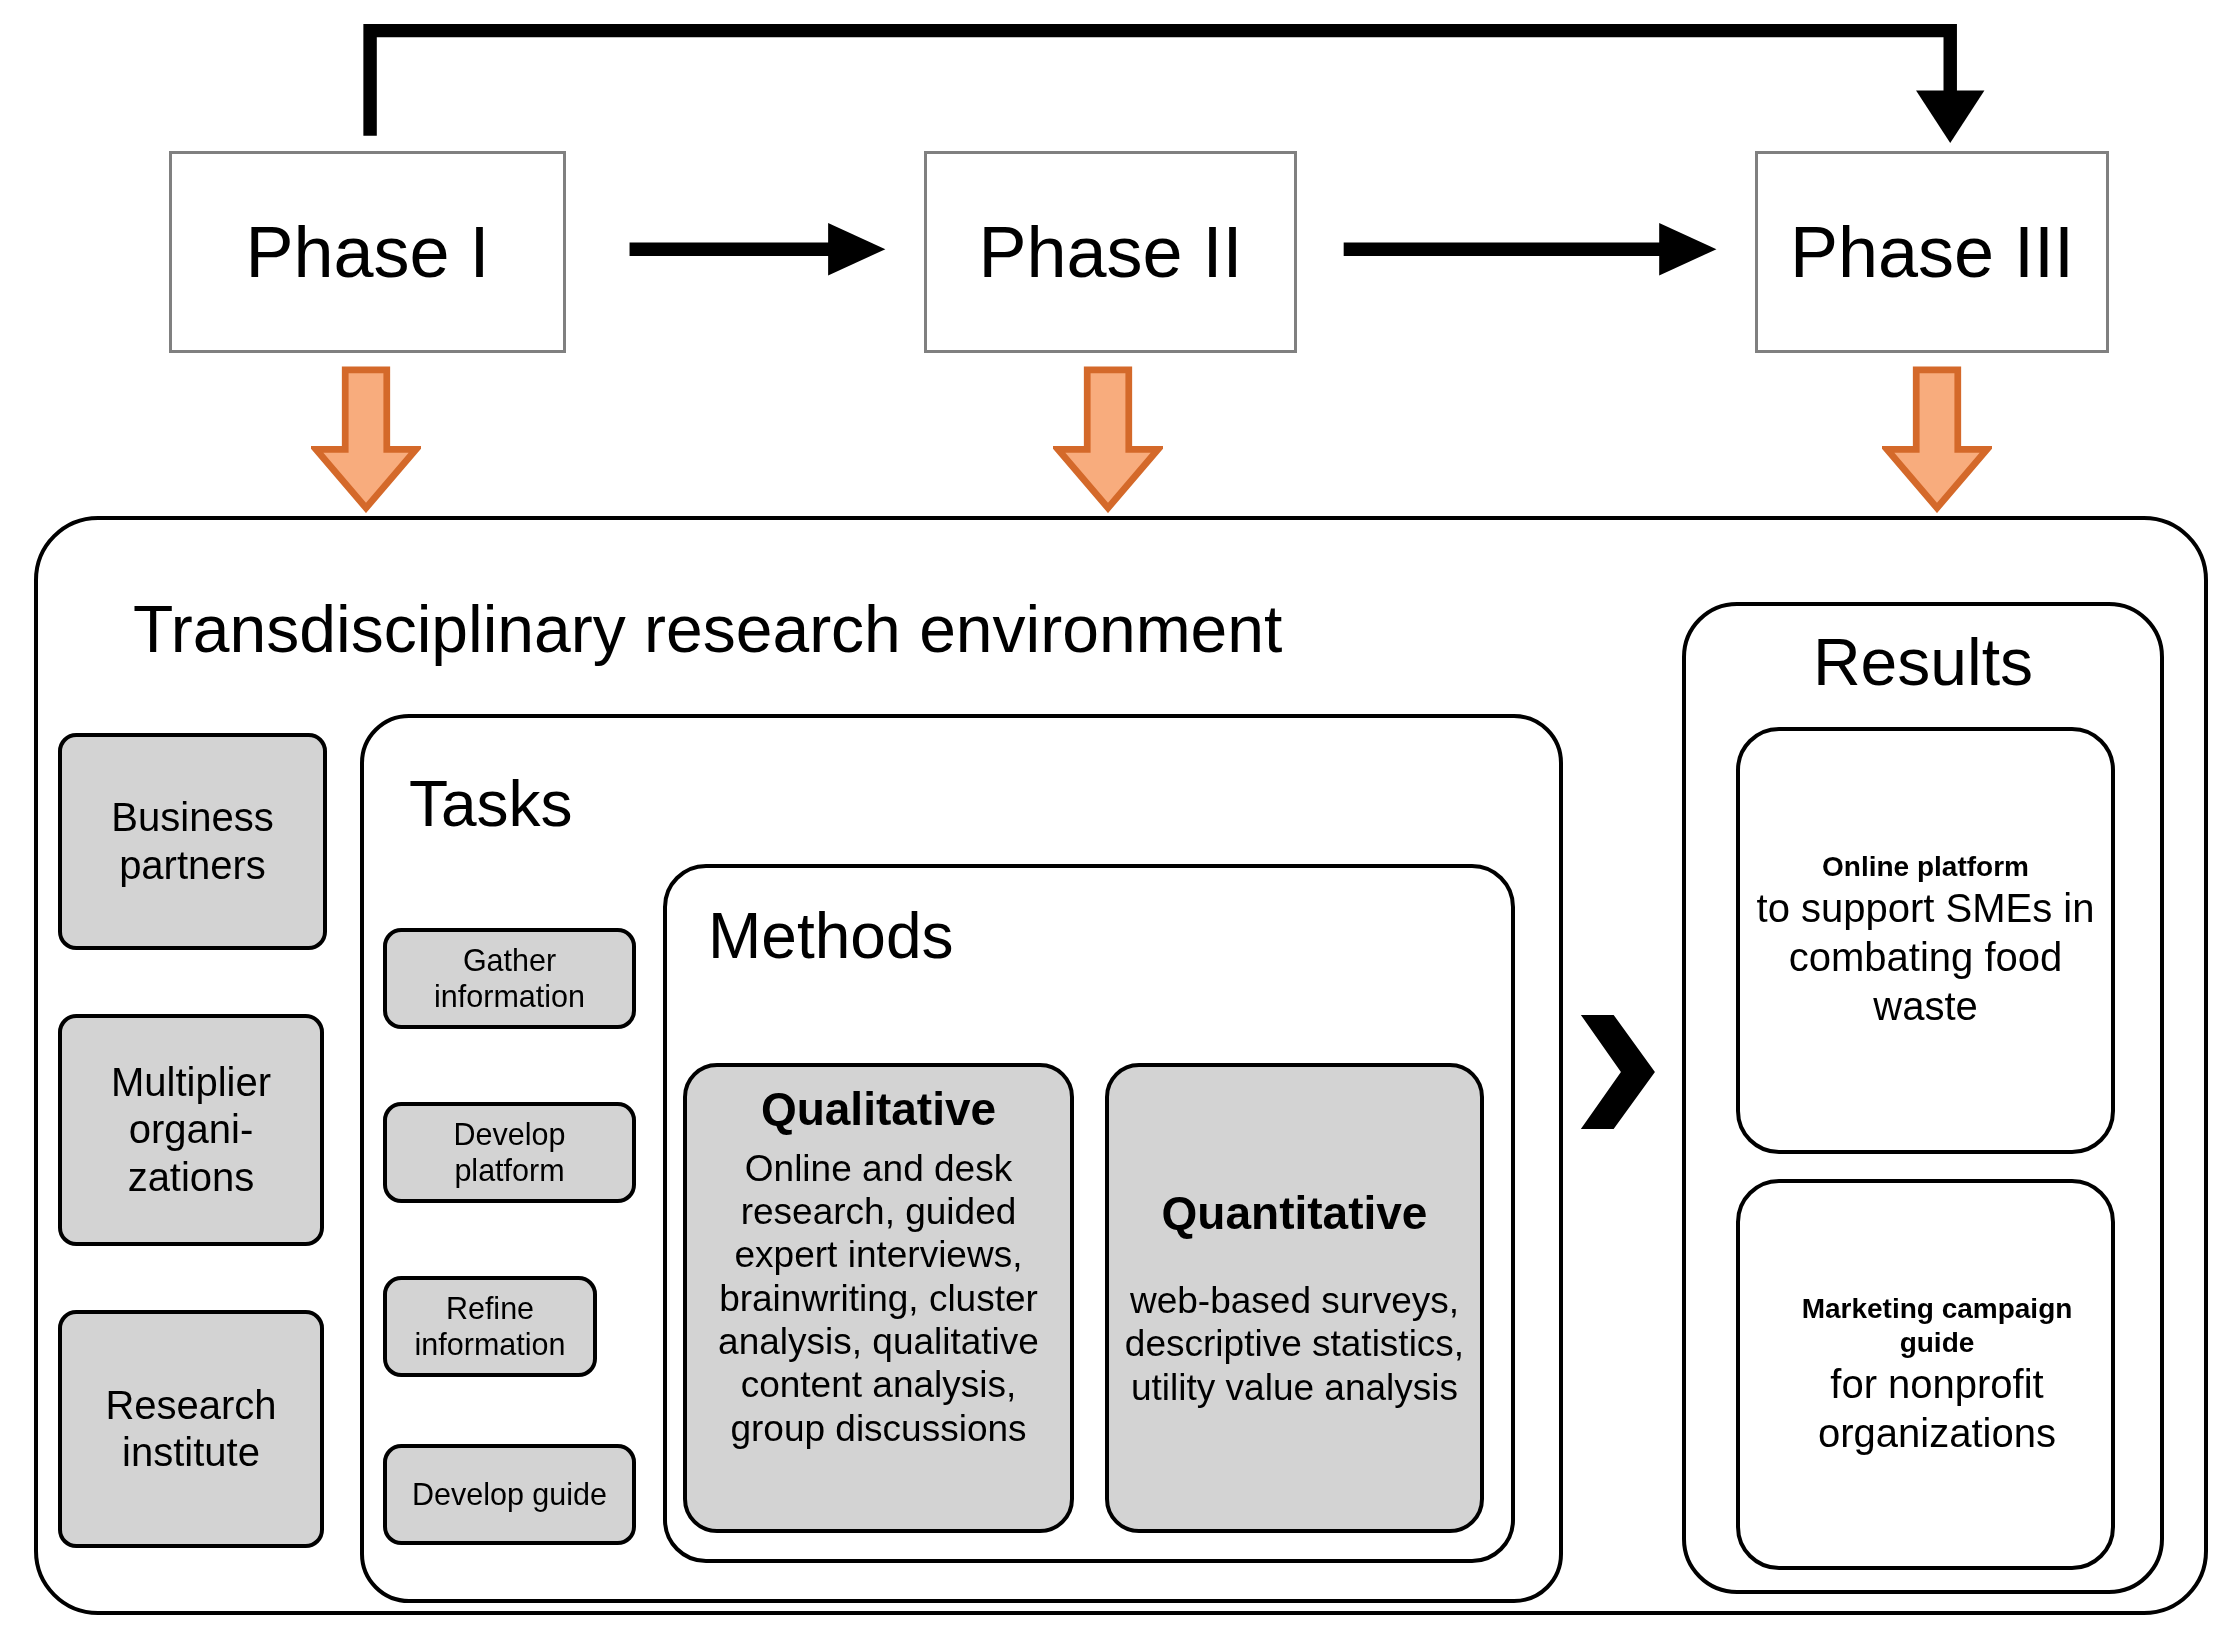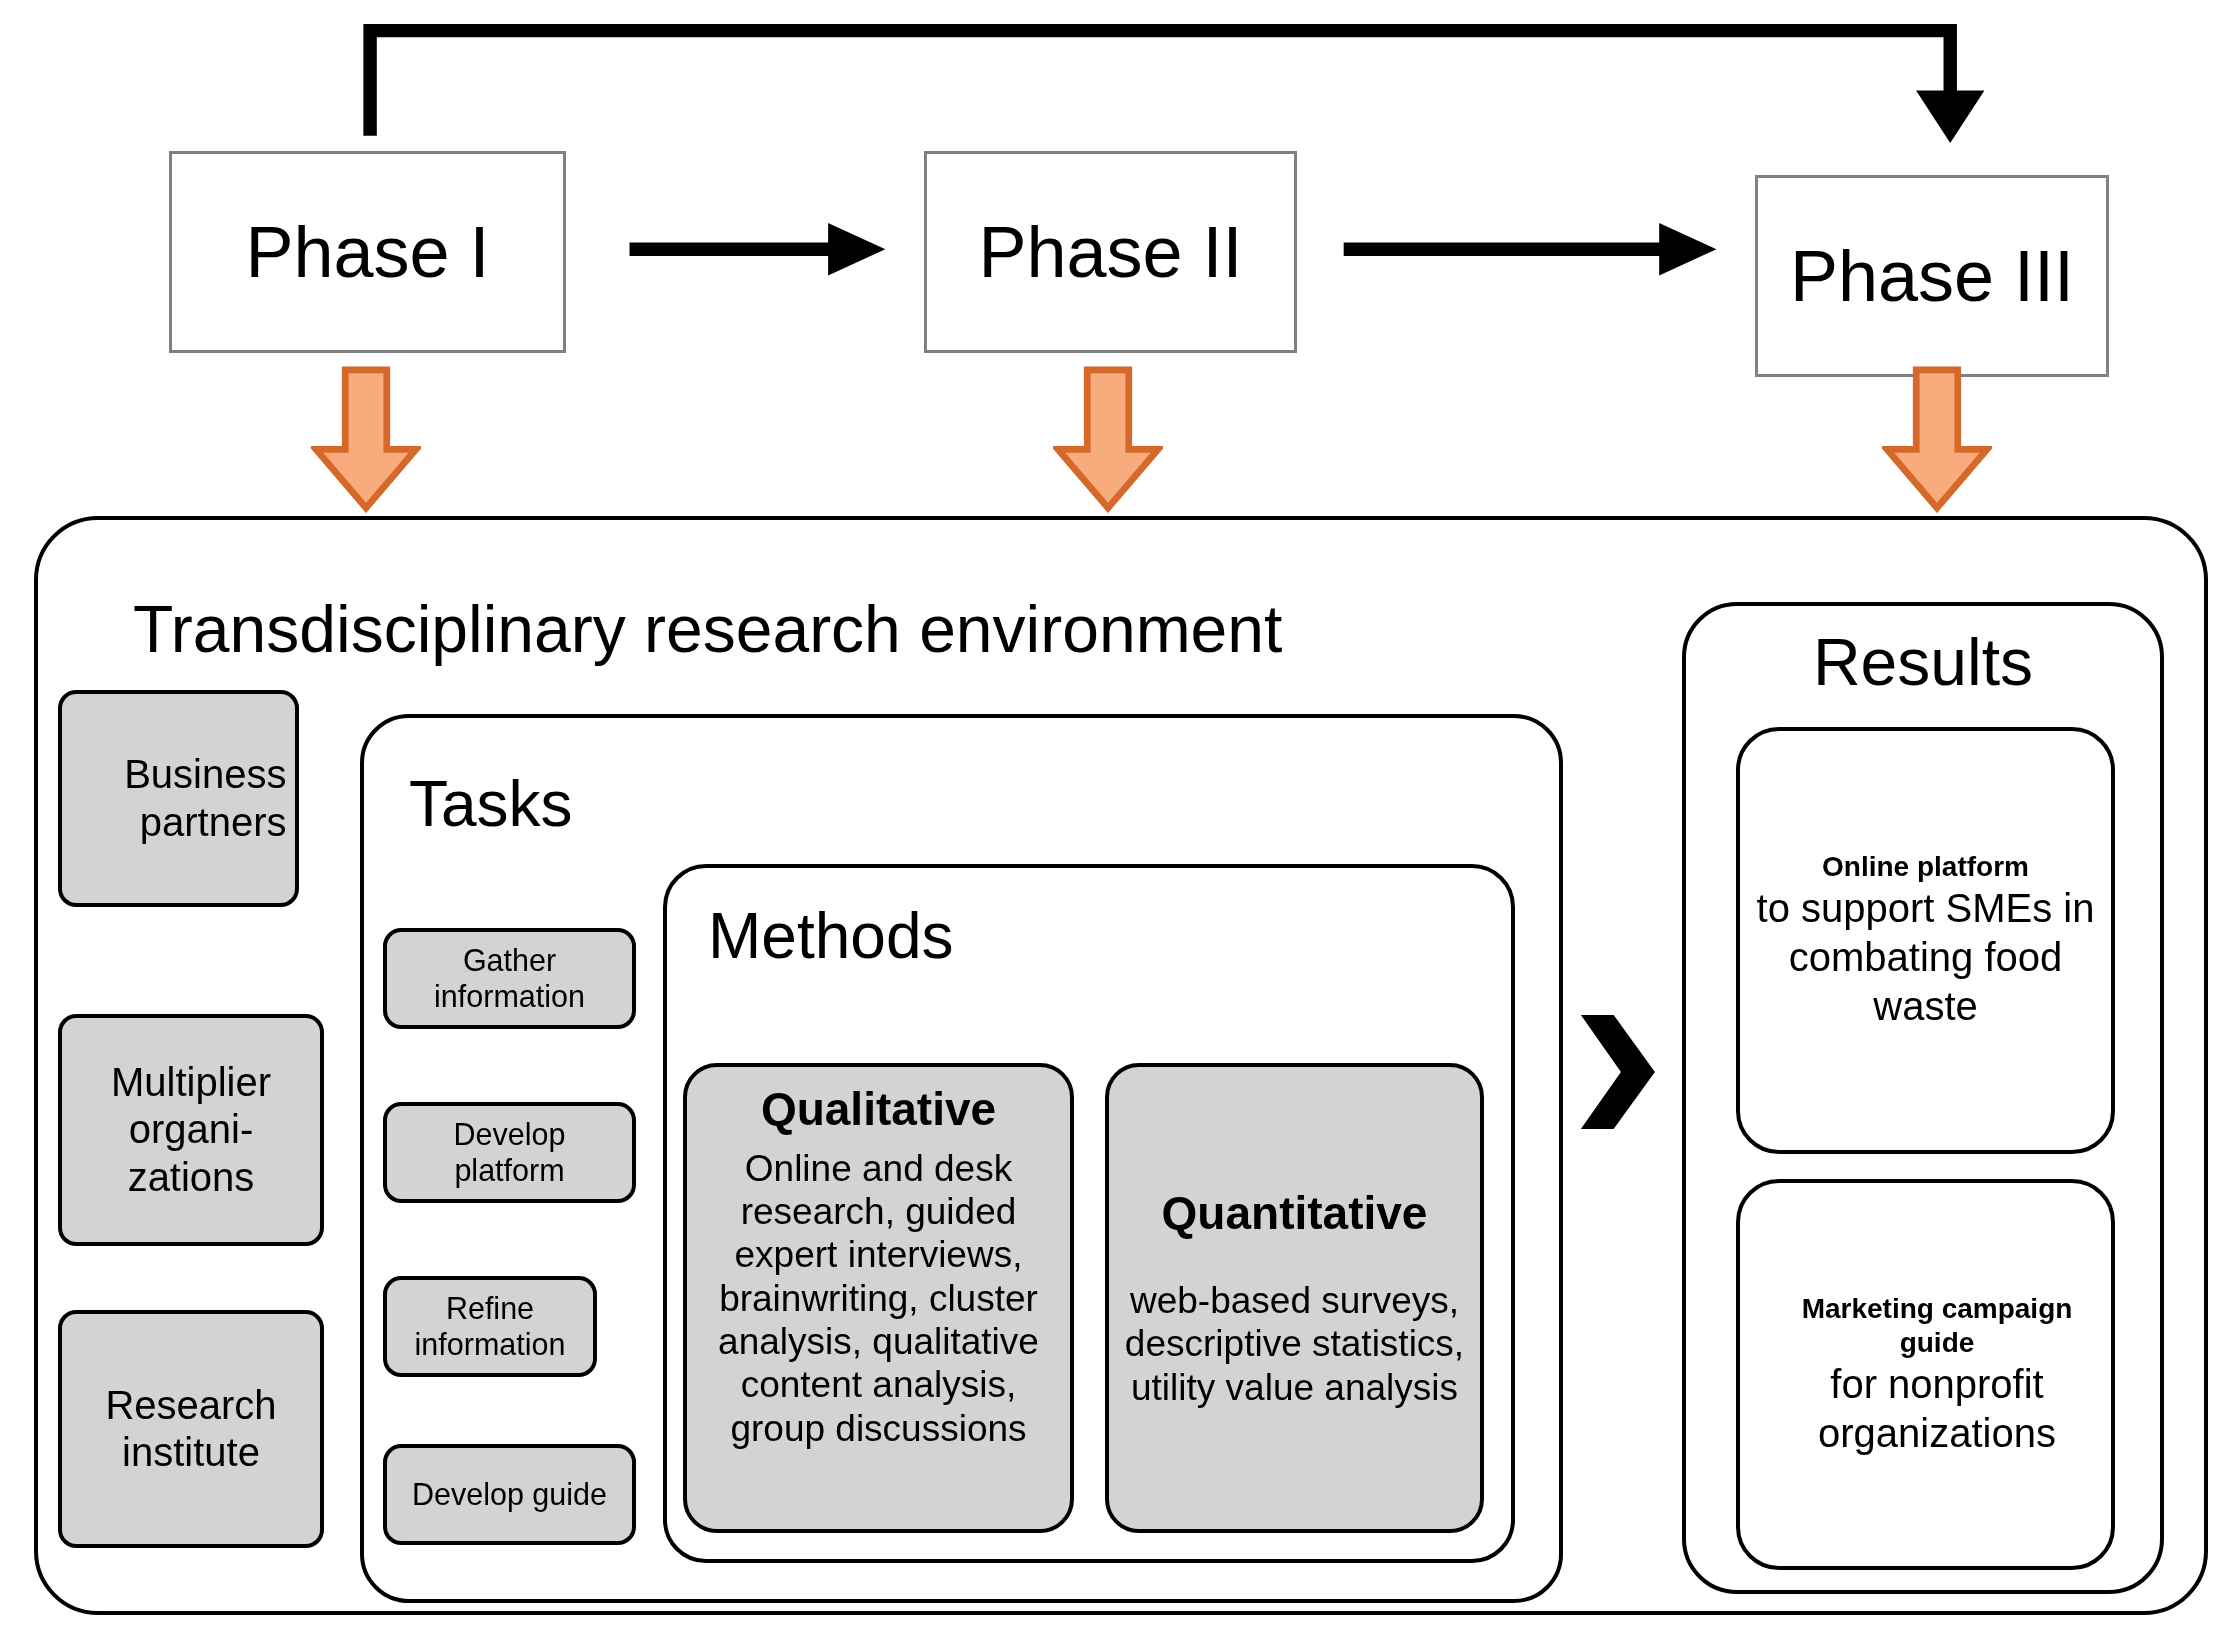--- a/index.html
+++ b/index.html
@@ -183,21 +183,21 @@
   </svg>
 
   <div class="phase-box" style="left:169px; top:151px; width:397px; height:202px;">
     <span class="phase-label">Phase I</span>
   </div>
 
   <div class="phase-box" style="left:924px; top:151px; width:373px; height:202px;">
     <span class="phase-label">Phase II</span>
   </div>
 
-  <div class="phase-box" style="left:1755px; top:151px; width:354px; height:202px;margin-top:24px;">
+  <div class="phase-box" style="left:1755px; top:151px; width:354px; height:202px;">
     <span class="phase-label">Phase III</span>
   </div>
 
   <svg class="flow-arrow" style="left:629px; top:220px; width:263px; height:67px;" viewBox="0 0 430 110">
     <path d="M 0 48 L 330 48" stroke="#000000" stroke-width="22" fill="none"></path>
     <path d="M 420 48 L 326 5 L 326 91 Z" fill="#000000"></path>
   </svg>
 
   <svg class="flow-arrow" style="left:1343px; top:220px; width:379px; height:67px;" viewBox="0 0 620 110">
     <path d="M 0 48 L 520 48" stroke="#000000" stroke-width="22" fill="none"></path>
@@ -214,21 +214,21 @@
 
   <svg class="orange-arrow" style="left:1882px; top:366px; width:110px; height:147px;" viewBox="0 0 180 240">
     <path d="M 56 6 L 124 6 L 124 136 L 172 136 L 90 232 L 8 136 L 56 136 Z" fill="#F8AC7D" stroke="#D4692A" stroke-width="11"></path>
   </svg>
 
   <div class="round-box env-container" style="left:34px; top:516px; width:2174px; height:1099px;">
   </div>
 
   <div class="env-title" style="left:133px; top:595px;">Transdisciplinary research environment</div>
 
-  <div class="gray-box" style="left:58px; top:690px; width:241px; height:217px;text-align:right;">
+  <div class="gray-box" style="left:58px; top:733px; width:269px; height:217px;">
     <span class="stake-label">Business partners</span>
   </div>
 
   <div class="gray-box" style="left:58px; top:1014px; width:266px; height:232px;">
     <span class="stake-label">Multiplier organi-zations</span>
   </div>
 
   <div class="gray-box" style="left:58px; top:1310px; width:266px; height:238px;">
     <span class="stake-label">Research institute</span>
   </div>

